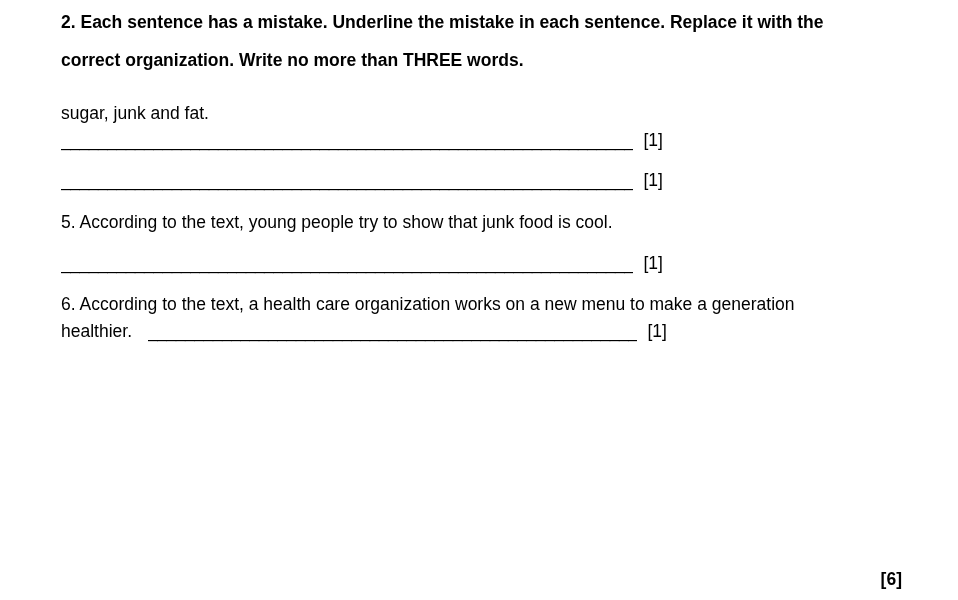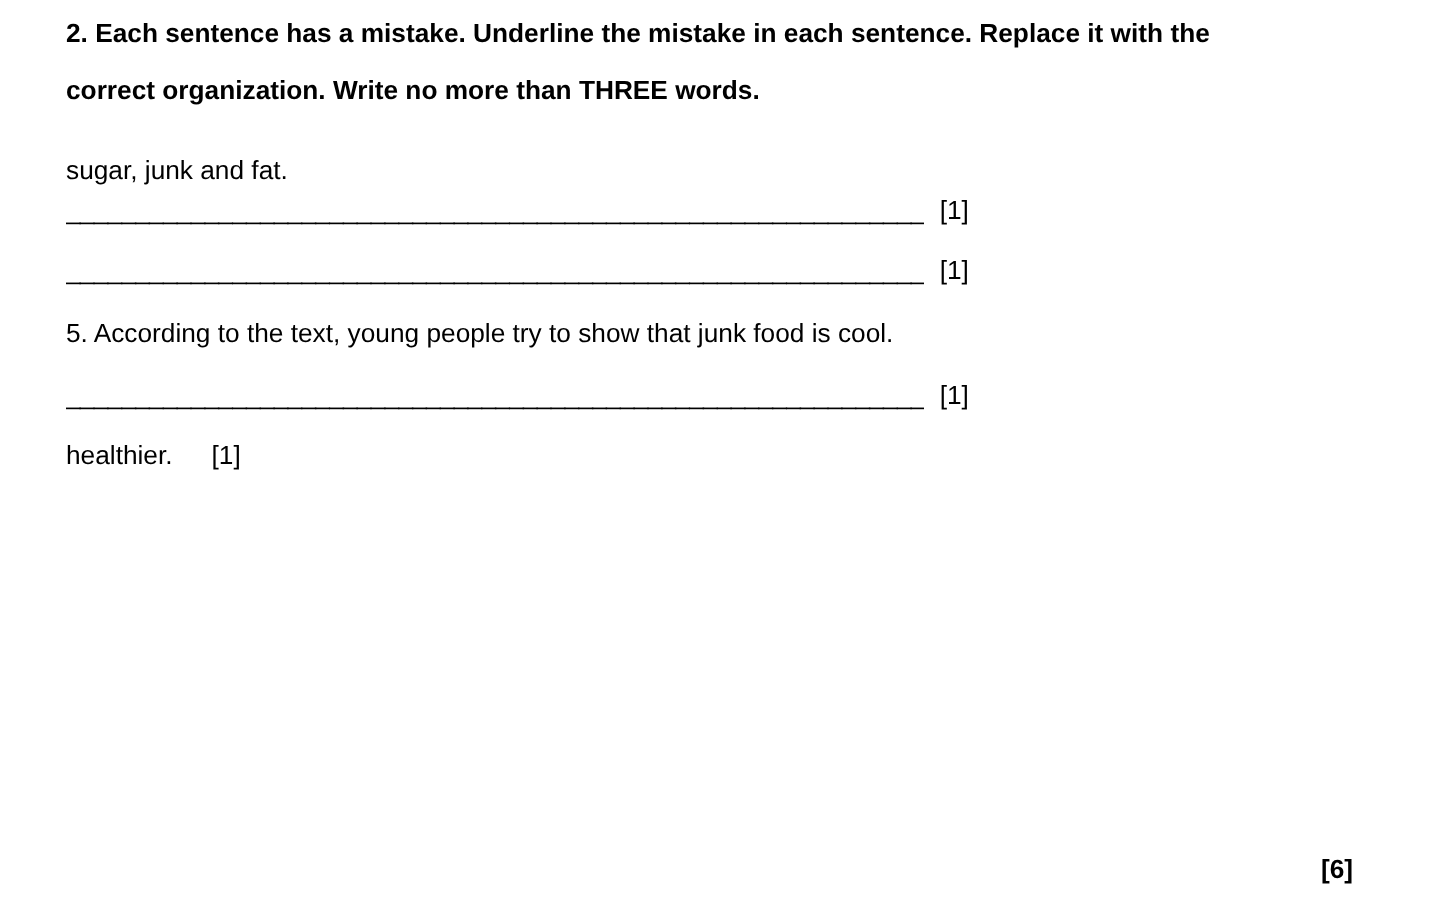--- a/index.html
+++ b/index.html
@@ -12,21 +12,21 @@
     height: 600px;
     font-family: "Liberation Sans", sans-serif;
     color: #000000;
     overflow: hidden;
   }
   .page {
     position: relative;
     width: 958px;
     height: 600px;
     box-sizing: border-box;
-    padding: 8px 52px 0 44px;
+    padding: 8px 52px 0 61px;
   }
   .para {
     font-size: 17.5px;
     line-height: 1.62;
     margin: 0 0 0 0;
   }
   .bold {
     font-weight: bold;
   }
   .block {
@@ -85,19 +85,21 @@
     <span class="rule">______________________________________________________________</span>
     <span class="mark">[1]</span>
   </div>
 
   <p class="para block">5. According to the text, young people try to show that junk food is cool.</p>
   <div class="answer-line">
     <span class="rule">______________________________________________________________</span>
     <span class="mark">[1]</span>
   </div>
 
+  <p class="para tight">6. According to the text, a health care organization works on a new menu to make a generation</p>
   <div class="answer-line">
     <span class="inline-lead">healthier.</span>
+    <span class="rule">_____________________________________________________</span>
     <span class="mark">[1]</span>
   </div>
 
   <div class="total">[6]</div>
 </div>
 
 </body></html>

